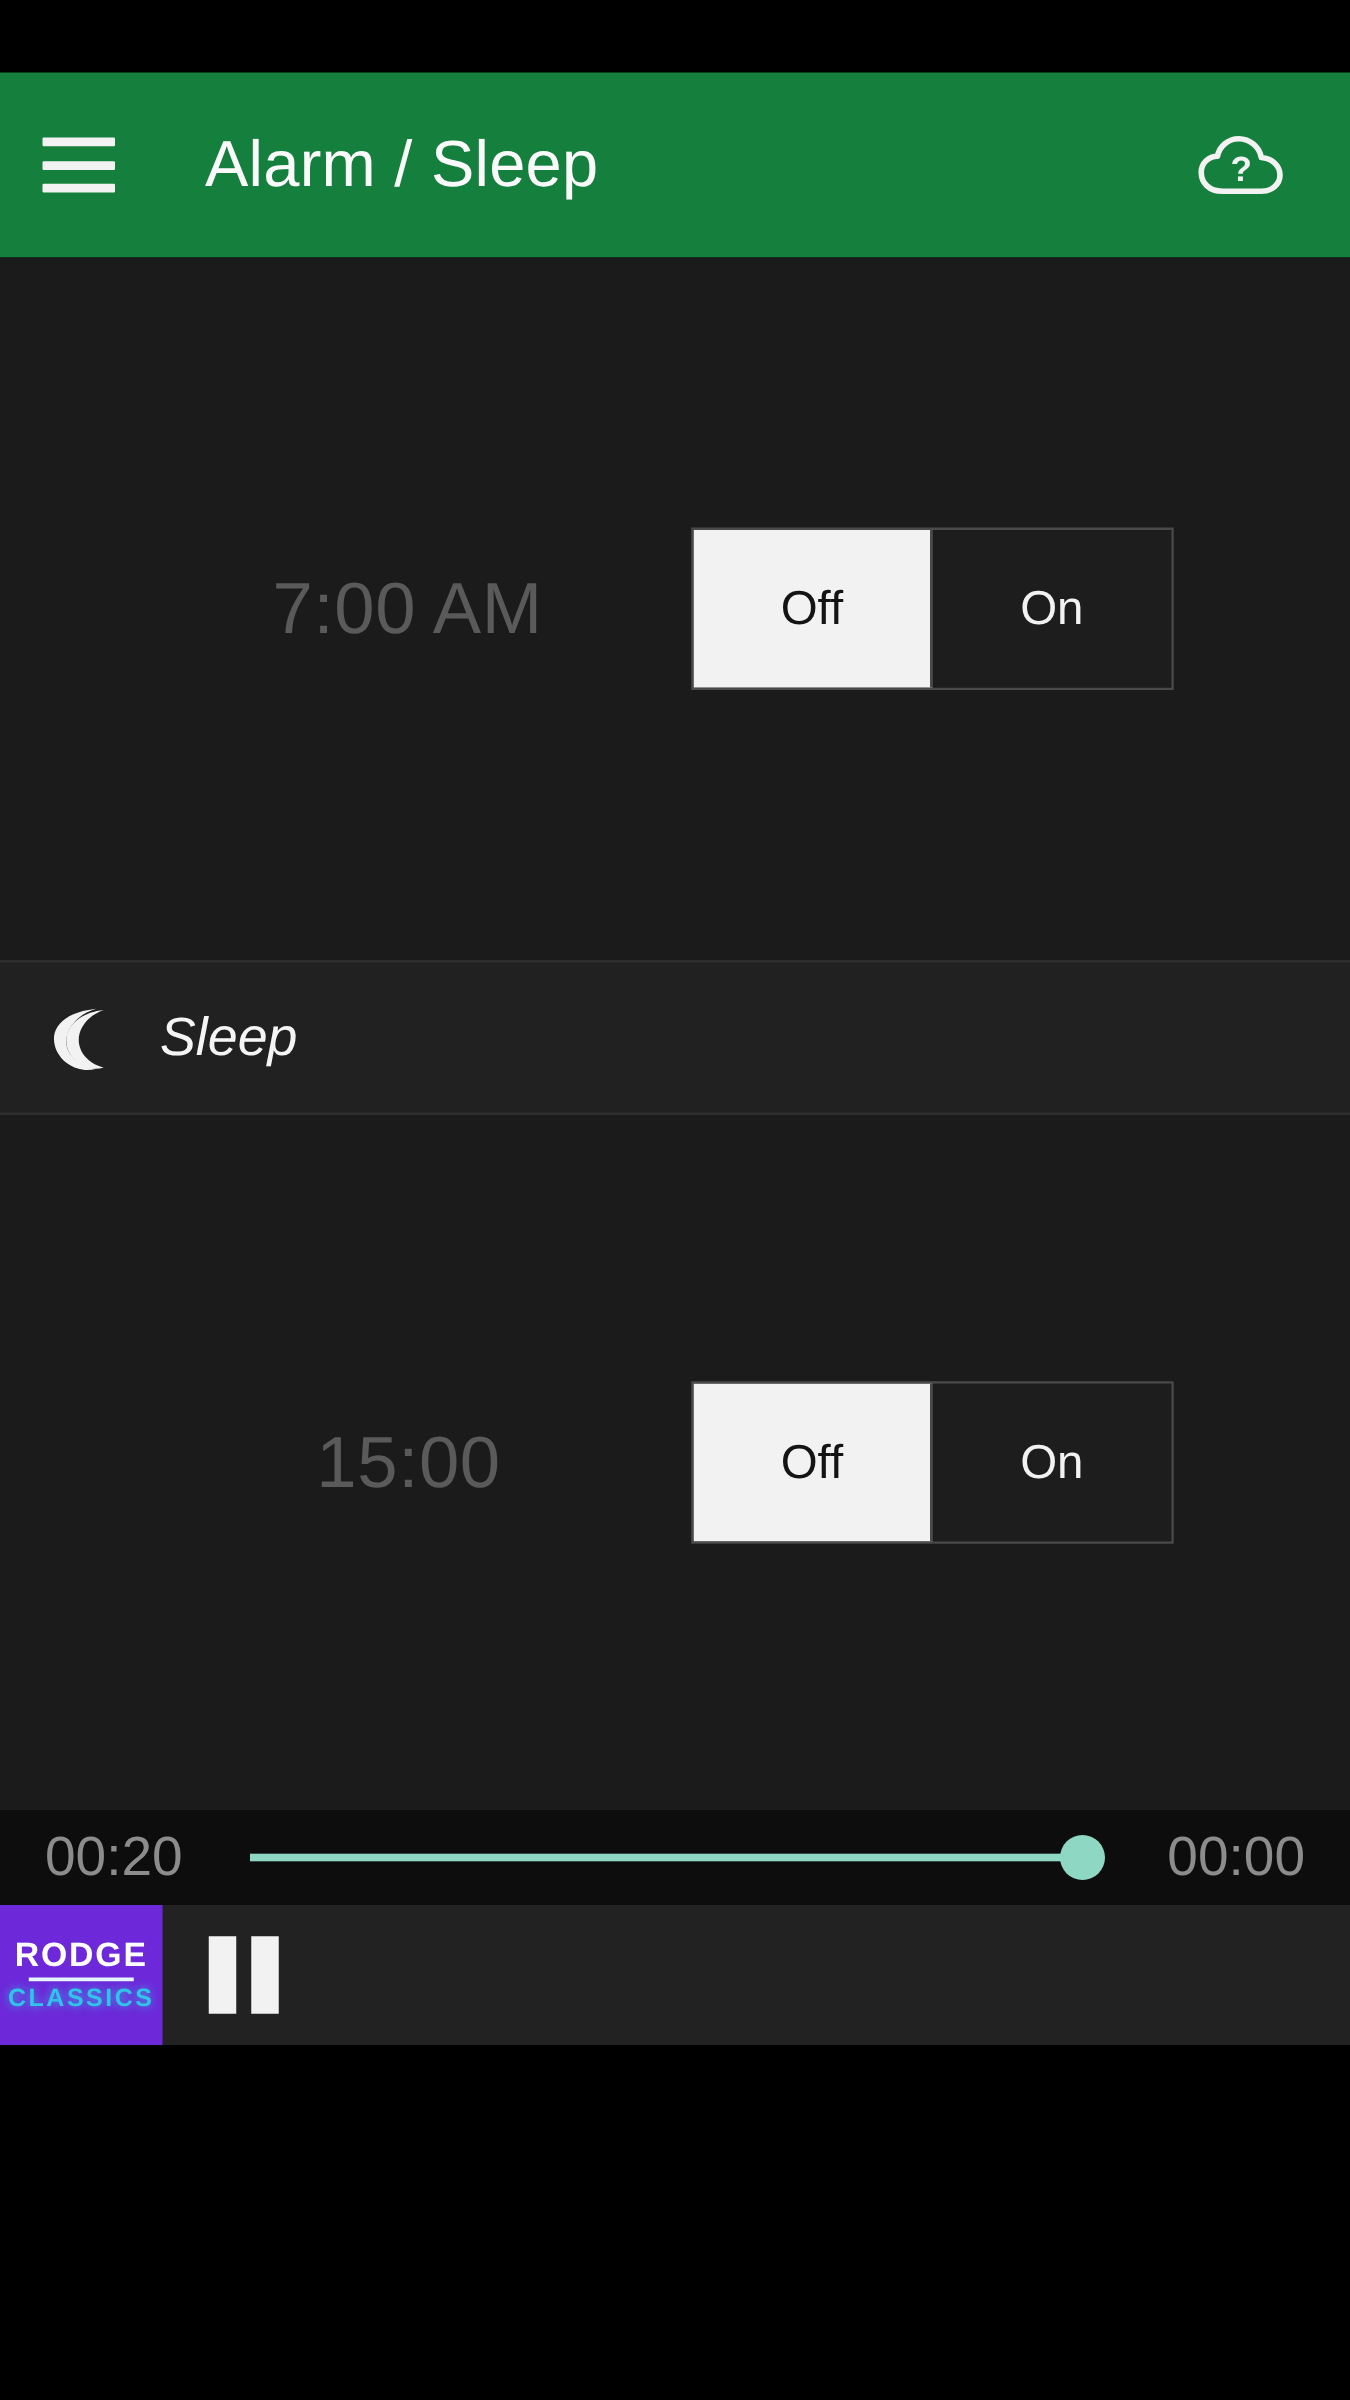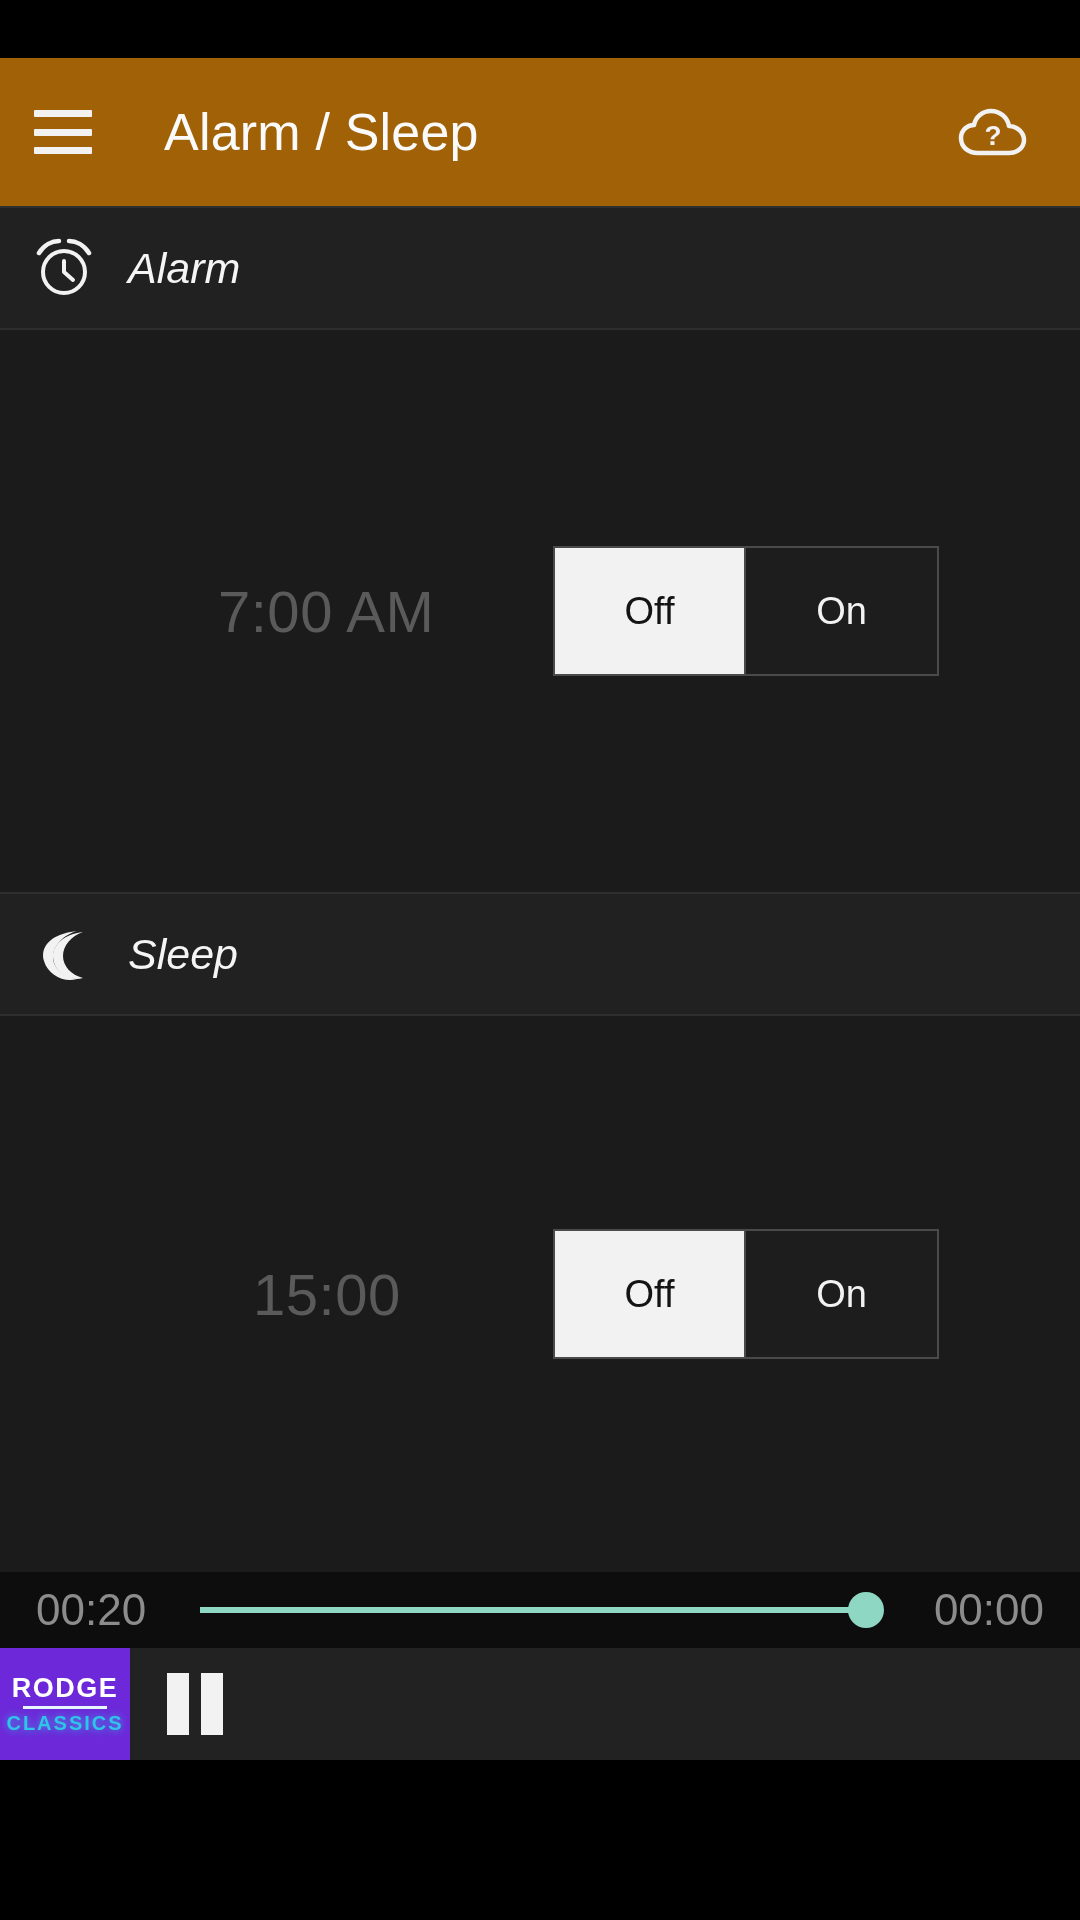--- a/index.html
+++ b/index.html
@@ -10,21 +10,21 @@
     overflow:hidden;
   }
   .screen { width:1080px; height:1920px; position:relative; background:#000; display:flex; flex-direction:column; }
 
   
   .status-bar { height:58px; background:#000; flex:0 0 58px; }
 
   
   .app-bar {
     flex:0 0 148px; height:148px;
-    background:#a16207;
+    background:#15803d;
     display:flex; align-items:center;
     padding:0 34px;
     position:relative;
   }
   .hamburger { width:58px; height:44px; display:flex; flex-direction:column; justify-content:space-between; cursor:pointer; }
   .hamburger span { display:block; height:7px; background:#f2f2f2; border-radius:1px; }
   .app-title {
     margin-left:72px;
     color:#fafafa;
     font-size:52px;
@@ -178,31 +178,20 @@
     </div>
     <div class="app-title">Alarm / Sleep</div>
     <div class="help-btn">
       <svg width="72" height="54" viewBox="0 0 72 54" aria-hidden="true">
         <path d="M20 48 C9 48 3 41 3 33 C3 25.5 9 20 16 20 C17.5 12 24.5 6 33 6 C42 6 49.5 12.5 51 21 C59.5 21.5 66 27.5 66 35 C66 42.5 59.5 48 51 48 Z" fill="none" stroke="#f2f2f2" stroke-width="4.5" stroke-linejoin="round"></path>
         <text x="35" y="40" font-family="Liberation Sans, sans-serif" font-size="28" font-weight="700" fill="#f2f2f2" text-anchor="middle">?</text>
       </svg>
     </div>
   </div>
 
-  <div class="section-head">
-    <div class="section-icon">
-      <svg width="66" height="66" viewBox="0 0 66 66" aria-hidden="true">
-        <circle cx="33" cy="37" r="21" fill="none" stroke="#f2f2f2" stroke-width="4"></circle>
-        <path d="M33 26 L33 37 L42 45" fill="none" stroke="#f2f2f2" stroke-width="4" stroke-linecap="round" stroke-linejoin="round"></path>
-        <path d="M8 18 C13 10 21 6 28 6" fill="none" stroke="#f2f2f2" stroke-width="4.5" stroke-linecap="round"></path>
-        <path d="M58 18 C53 10 45 6 38 6" fill="none" stroke="#f2f2f2" stroke-width="4.5" stroke-linecap="round"></path>
-      </svg>
-    </div>
-    <div class="section-label">Alarm</div>
-  </div>
 
   <div class="panel panel-alarm">
     <div class="time-value time-alarm">7:00 AM</div>
     <div class="seg">
       <div class="seg-btn on-state">Off</div>
       <div class="seg-btn off-state">On</div>
     </div>
   </div>
 
   <div class="section-head">

